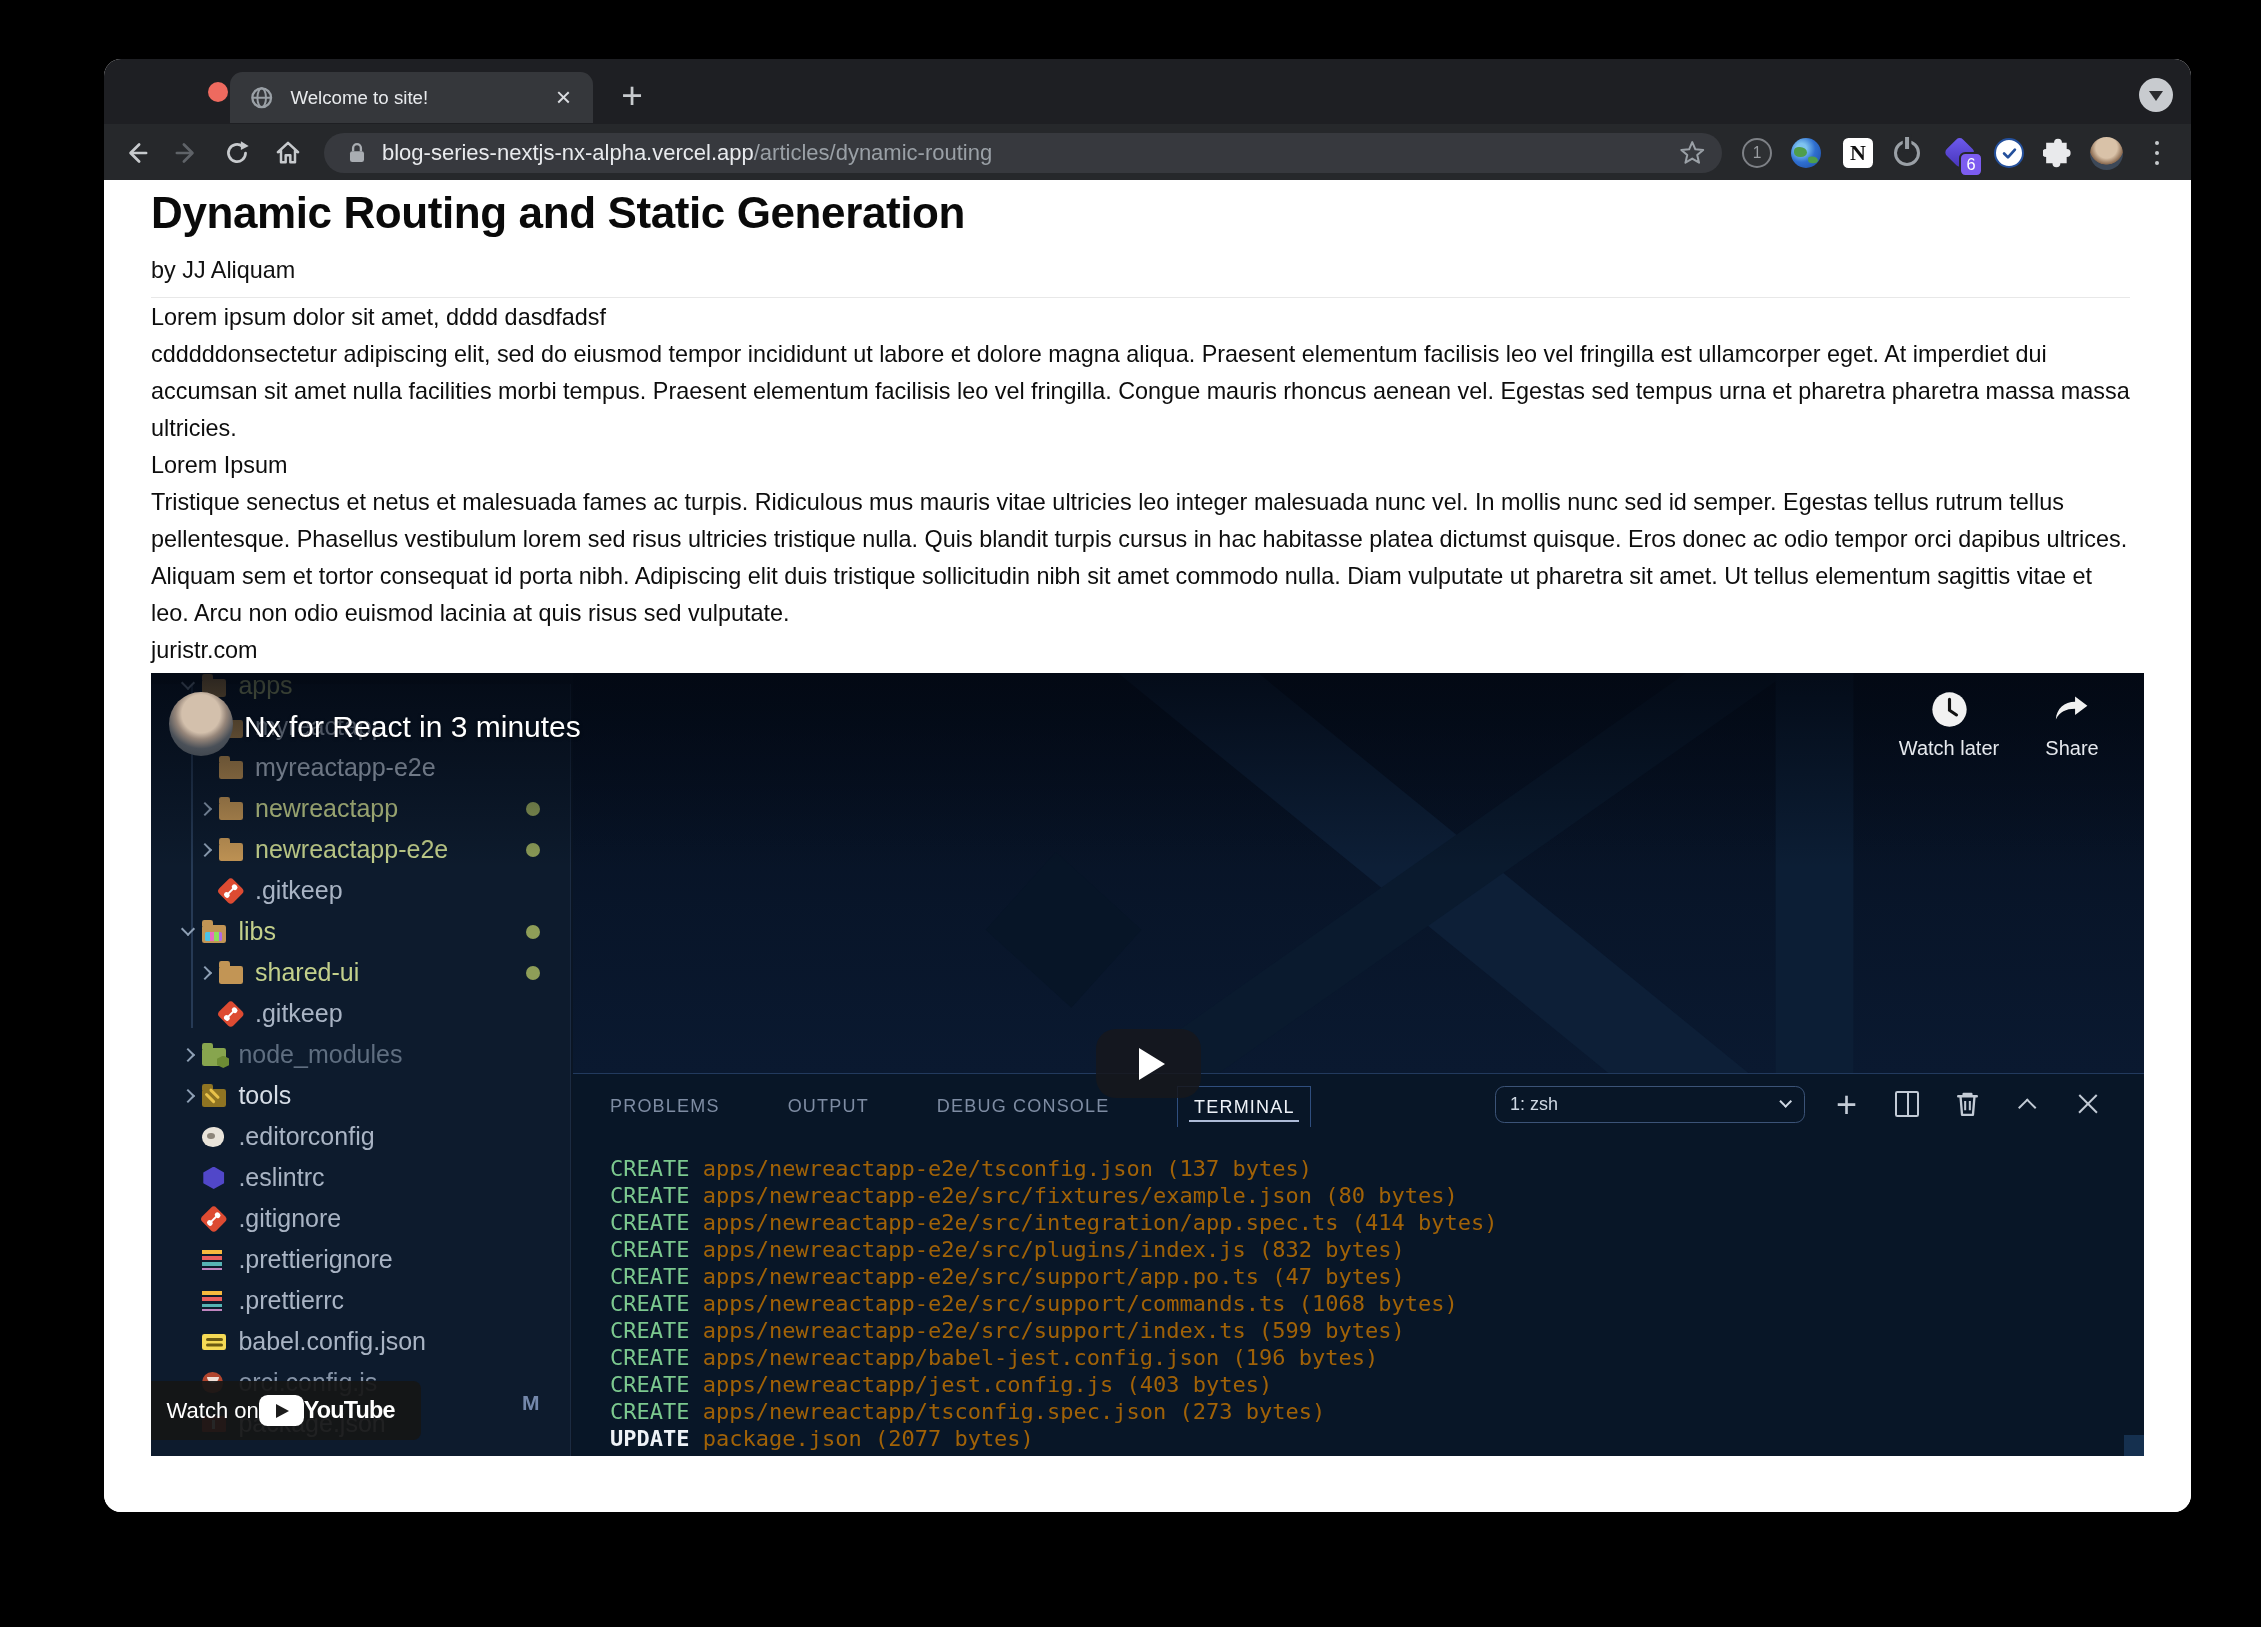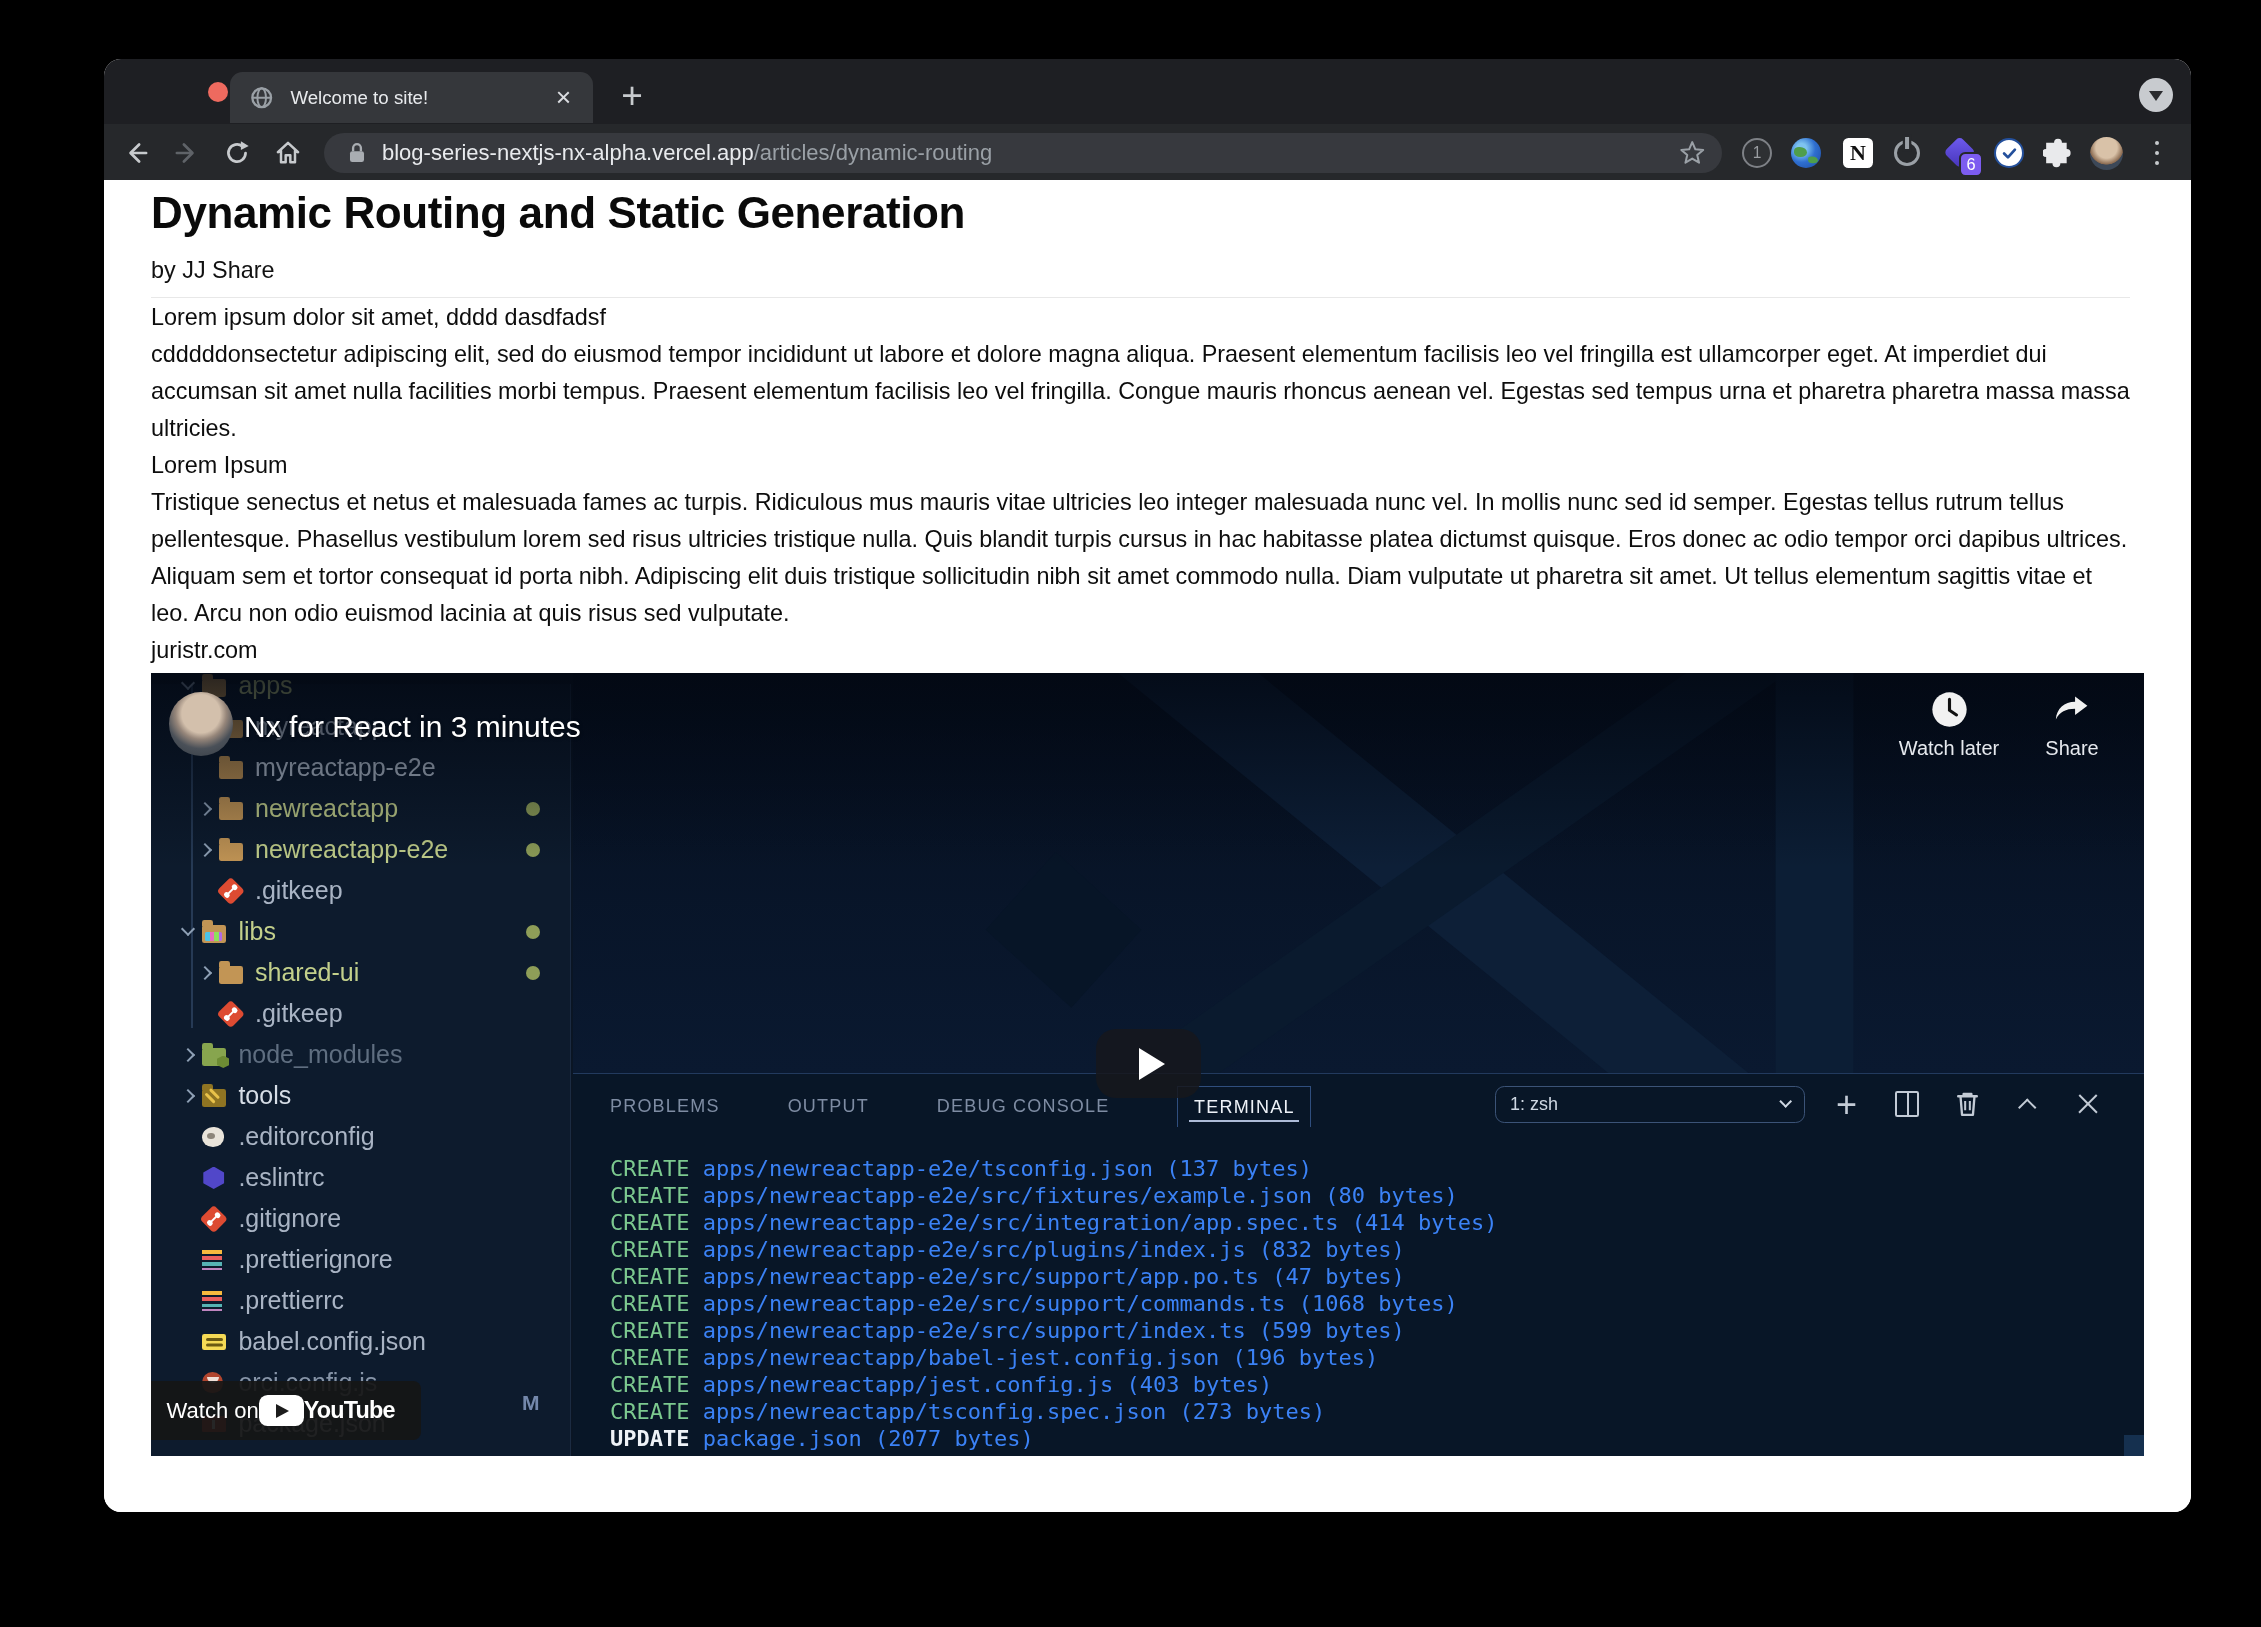--- a/index.html
+++ b/index.html
@@ -153,21 +153,21 @@
                transform:rotate(45deg); margin-top:6.2px; }
   .ta-x { position:relative; width:23.4px; height:23.4px; }
   .ta-x::before,.ta-x::after { content:""; position:absolute; left:50%; top:50%; width:25px; height:2.3px;
                background:#c3cbd6; }
   .ta-x::before { transform:translate(-50%,-50%) rotate(45deg); }
   .ta-x::after { transform:translate(-50%,-50%) rotate(-45deg); }
 
   .term-lines { position:absolute; left:37px; top:81px; font-family:"DejaVu Sans Mono", monospace;
                 font-size:22px; line-height:27px; white-space:pre; }
   .op-create { color:#7cc98f; } .op-update { color:#eef2f7; font-weight:700; }
-  .tpath { color:#3b82f6; }
+  .tpath { color:#a16207; }
 
   .vid-topfade { position:absolute; left:0; top:0; width:100%; height:195px;
                  background:linear-gradient(180deg, rgba(2,7,17,.8) 0%, rgba(2,7,17,0) 100%); }
   .vid-avatar { position:absolute; left:18px; top:18.7px; width:64px; height:64px; border-radius:50%;
                 background:radial-gradient(circle at 50% 34%, #d3c0ac 0 36%, #96867a 48%, #4a5058 66%, #333a42 100%); }
   .vid-title { position:absolute; left:93px; top:37px; font-size:30px; color:#fff; font-weight:500;
                text-shadow:0 0.8px 3.1px rgba(0,0,0,.6); }
   .vid-action { position:absolute; top:17px; width:148px; display:flex; flex-direction:column;
                 align-items:center; gap:7.8px; color:#e6e9ee; font-size:20px; }
   .va-watchlater { left:1724px; } .va-share { left:1847px; }
@@ -282,21 +282,21 @@
         <div class="icon-avatar"></div>
       </div>
     <div class="ext" style="left:2035px; top:11px;">
         <div class="icon-kebab"></div>
       </div>
   </div>
 
   <div class="page">
     <div class="content">
       <h1 class="article-title">Dynamic Routing and Static Generation</h1>
-      <div class="byline">by JJ Share</div>
+      <div class="byline">by JJ Aliquam</div>
       <div class="rule"></div>
       <div class="bodytext">
         <p>Lorem ipsum dolor sit amet, dddd dasdfadsf</p>
         <p>cdddddonsectetur adipiscing elit, sed do eiusmod tempor incididunt ut labore et dolore magna aliqua. Praesent elementum facilisis leo vel fringilla est ullamcorper eget. At imperdiet dui accumsan sit amet nulla facilities morbi tempus. Praesent elementum facilisis leo vel fringilla. Congue mauris rhoncus aenean vel. Egestas sed tempus urna et pharetra pharetra massa massa ultricies.</p>
         <p>Lorem Ipsum</p>
         <p>Tristique senectus et netus et malesuada fames ac turpis. Ridiculous mus mauris vitae ultricies leo integer malesuada nunc vel. In mollis nunc sed id semper. Egestas tellus rutrum tellus pellentesque. Phasellus vestibulum lorem sed risus ultricies tristique nulla. Quis blandit turpis cursus in hac habitasse platea dictumst quisque. Eros donec ac odio tempor orci dapibus ultrices. Aliquam sem et tortor consequat id porta nibh. Adipiscing elit duis tristique sollicitudin nibh sit amet commodo nulla. Diam vulputate ut pharetra sit amet. Ut tellus elementum sagittis vitae et leo. Arcu non odio euismod lacinia at quis risus sed vulputate.</p>
         <div class="site-link">juristr.com</div>
       </div>
     </div>
 

